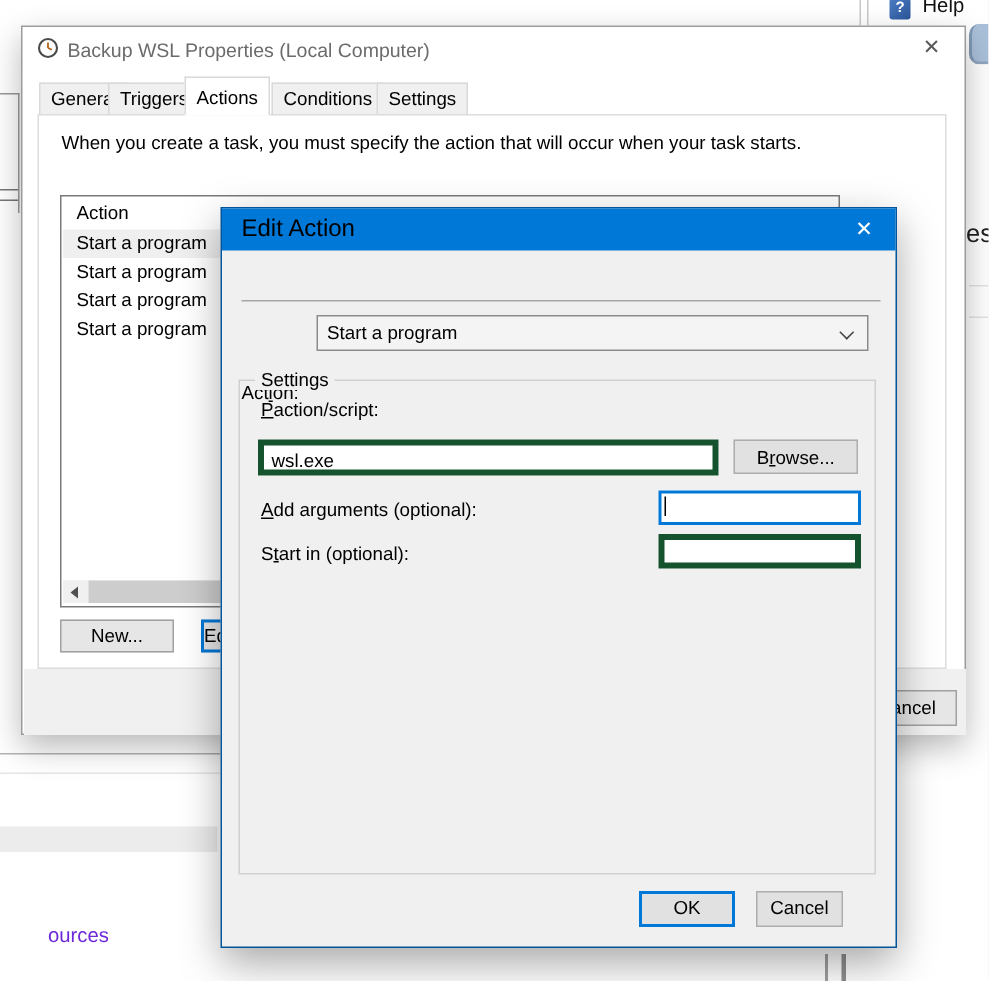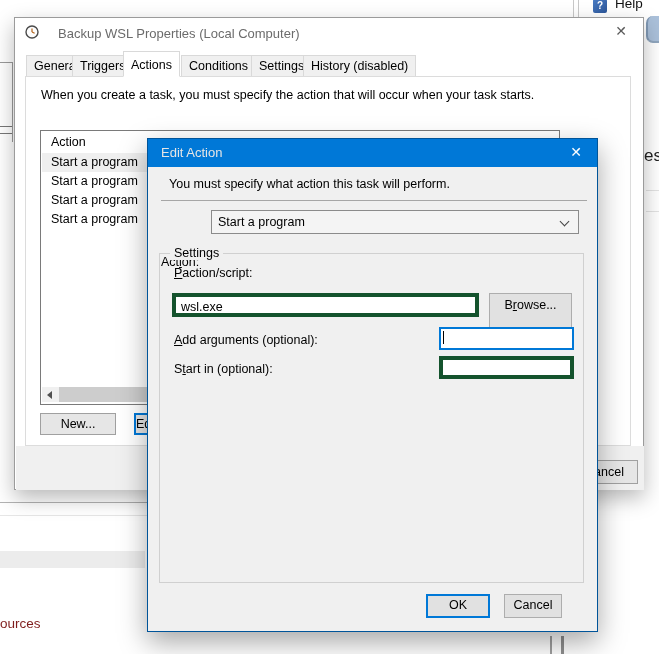--- a/index.html
+++ b/index.html
@@ -19,36 +19,36 @@
     background:linear-gradient(135deg,#4a7cc4,#2c5699);
     color:#fff; font-size:10px; font-weight:bold; text-align:center; line-height:14px;
   }
   .help-label { left:615px; top:-4px; font-size:13.5px; color:#111; }
   .blue-blob {
     left:646px; top:16px; width:13px; height:27px;
     background:#aac0da; border-left:2px solid #8099b5; border-bottom:2px solid #90a6be;
     border-radius:7px 0 0 7px;
   }
   .frag-es { left:644px; top:146px; font-size:17px; color:#222; }
-  .frag-ources { left:0px; top:616px; font-size:13.5px; color:#7f1d1d; }
+  .frag-ources { left:0px; top:616px; font-size:13.5px; color:#6d28d9;padding-left:32px; }
   .band { left:0; top:551px; width:145px; height:17px; background:#ececec; }
   .hline1 { left:0; top:502px; width:147px; height:1px; background:#b3b3b3; }
   .hline2 { left:0; top:515px; width:147px; height:1px; background:#e6e6e6; }
   .vbar1 { left:550px; top:636px; width:2px; height:18px; background:#9f9f9f; }
   .vbar2 { left:561px; top:636px; width:3px; height:18px; background:#8f8f8f; }
   .ltick { background:#9a9a9a; }
 
   
   .props-win {
     left:14px; top:17px; width:630px; height:473px;
     background:#fff; border:1px solid #9b9b9b;
     box-shadow:0 8px 20px rgba(0,0,0,.28);
     z-index:10;
   }
-  .props-title { position:absolute; left:43px; top:8px; font-size:13px; color:#6b6b6b; }
+  .props-title { position:absolute; left:30px; top:8px; font-size:13px; color:#6b6b6b; }
   .props-close { position:absolute; right:10px; top:2px; width:24px; height:22px;
     color:#5a5a5a; font-size:14px; text-align:center; line-height:22px; }
   .clock { position:absolute; left:10px; top:7px; }
 
   .tab { position:absolute; top:37px; height:22px; line-height:21px;
     background:#f0f0f0; border:1px solid #d9d9d9; padding:0 7px; font-size:12.5px; }
   .tab.active { top:33px; height:26px; line-height:26px; background:#fff;
     border-bottom:1px solid #fff; z-index:3; }
 
   .tab-page { position:absolute; left:10px; top:58px; width:606px; height:370px;
@@ -76,42 +76,42 @@
   .props-cancel { position:absolute; left:556px; top:442px; width:67px; height:24px; line-height:22px; }
 
   
   .dialog {
     left:147px; top:138px; width:451px; height:494px;
     background:#f0f0f0; border:1px solid #005499;
     box-shadow:0 10px 26px rgba(0,0,0,.35);
     z-index:20;
   }
   .dlg-titlebar { position:absolute; left:0; top:0; width:100%; height:28px; background:#0078d7; }
-  .dlg-title { position:absolute; left:13px; top:0; line-height:28px; color:#e5e5e5; font-size:13px; }
+  .dlg-title { position:absolute; left:13px; top:0; line-height:28px; color:#000000; font-size:16px; }
   .dlg-close { position:absolute; right:1px; top:0; width:40px; height:28px; color:#fff;
     font-size:14px; text-align:center; line-height:27px; }
   .dlg-instruction { position:absolute; left:21px; top:38px; font-size:12.5px; }
   .dlg-sep { position:absolute; left:13px; top:61px; width:426px; height:1px; background:#a6a6a6; }
   .dlg-action-label { position:absolute; left:13px; top:76px; font-size:12.5px;margin-top:40px; }
   .combo { position:absolute; left:63px; top:71px; width:368px; height:24px;
     background:#f4f4f4; border:1px solid #8b8b8b; font-size:12.5px; line-height:22px;
     padding-left:6px; }
   .combo .chev { position:absolute; right:10px; top:7px; width:7px; height:7px;
     border-right:1.5px solid #444; border-bottom:1.5px solid #444; transform:rotate(45deg); }
 
   .group { position:absolute; left:11px; top:114px; width:425px; height:330px;
     border:1px solid #d0d0d0; }
   .group-label { position:absolute; left:10px; top:-8px; background:#f0f0f0; padding:0 4px;
     font-size:12.5px; }
   .fld-label { position:absolute; font-size:12.5px; }
   .txt { position:absolute; background:#fff; border:4px solid #14532d; font-size:12.5px;
     line-height:20px; padding-left:5px; white-space:nowrap; overflow:hidden; }
   .txt.focused { border:2px solid #0078d7; line-height:18px; padding-left:2px; }
   .caret { display:inline-block; width:1px; height:13px; background:#000; vertical-align:-2px; margin-right:0px; }
-  .browse-btn { position:absolute; left:329px; top:39px; width:83px; height:35px;
+  .browse-btn { position:absolute; left:329px; top:39px; width:83px; height:23px;
     line-height:22px; }
   .dlg-ok { position:absolute; left:278px; top:455px; width:64px; height:24px;
     background:#e1e1e1; border:2px solid #0078d7; font-size:12.5px; text-align:center; line-height:19px; }
   .dlg-cancel { position:absolute; left:356px; top:455px; width:58px; height:24px;
     background:#e1e1e1; border:1px solid #adadad; font-size:12.5px; text-align:center; line-height:21px; }
   u { text-decoration:underline; }
 </style>
 </head>
 <body>
 
@@ -143,21 +143,20 @@
     </svg>
   </span>
   <div class="props-title">Backup WSL Properties (Local Computer)</div>
   <div class="props-close">✕</div>
 
   <div class="tab" style="left:11px">General</div>
   <div class="tab" style="left:57px">Triggers</div>
   <div class="tab active" style="left:108px">Actions</div>
   <div class="tab" style="left:166px">Conditions</div>
   <div class="tab" style="left:236px">Settings</div>
-  <div class="tab" style="left:288px">History (disabled)</div>
 
   <div class="tab-page"></div>
   <div class="props-instruction">When you create a task, you must specify the action that will occur when your task starts.</div>
 
   <div class="action-list">
     <div class="list-header">Action</div>
     <div class="list-row selected" style="top:22px">Start a program</div>
     <div class="list-row" style="top:41px">Start a program</div>
     <div class="list-row" style="top:60px">Start a program</div>
     <div class="list-row" style="top:79px">Start a program</div>
@@ -174,21 +173,20 @@
   <div class="edit-btn">Edit...</div>
   <div class="win-btn props-cancel">Cancel</div>
 </div>
 
 <div class="abs dialog">
   <div class="dlg-titlebar">
     <div class="dlg-title">Edit Action</div>
     <div class="dlg-close">✕</div>
   </div>
 
-  <div class="dlg-instruction">You must specify what action this task will perform.</div>
   <div class="dlg-sep"></div>
 
   <div class="dlg-action-label"><span>Act</span><u>i</u><span>on:</span></div>
   <div class="combo">
     <span>Start a program</span>
     <span class="chev"></span>
   </div>
 
   <div class="group">
     <div class="group-label">Settings</div>

